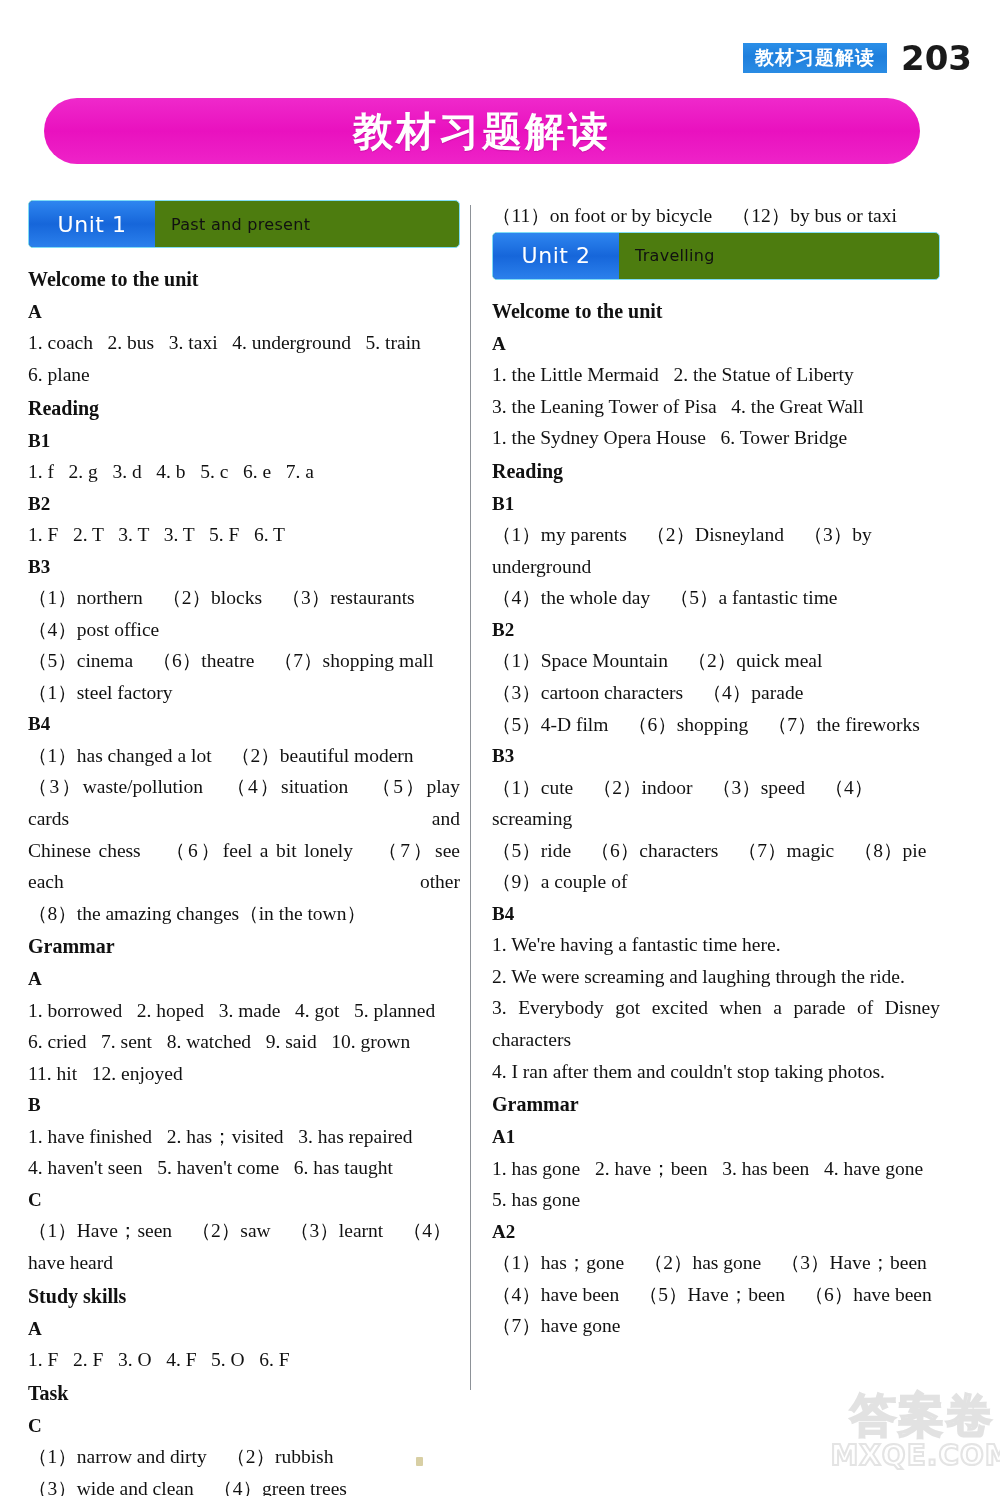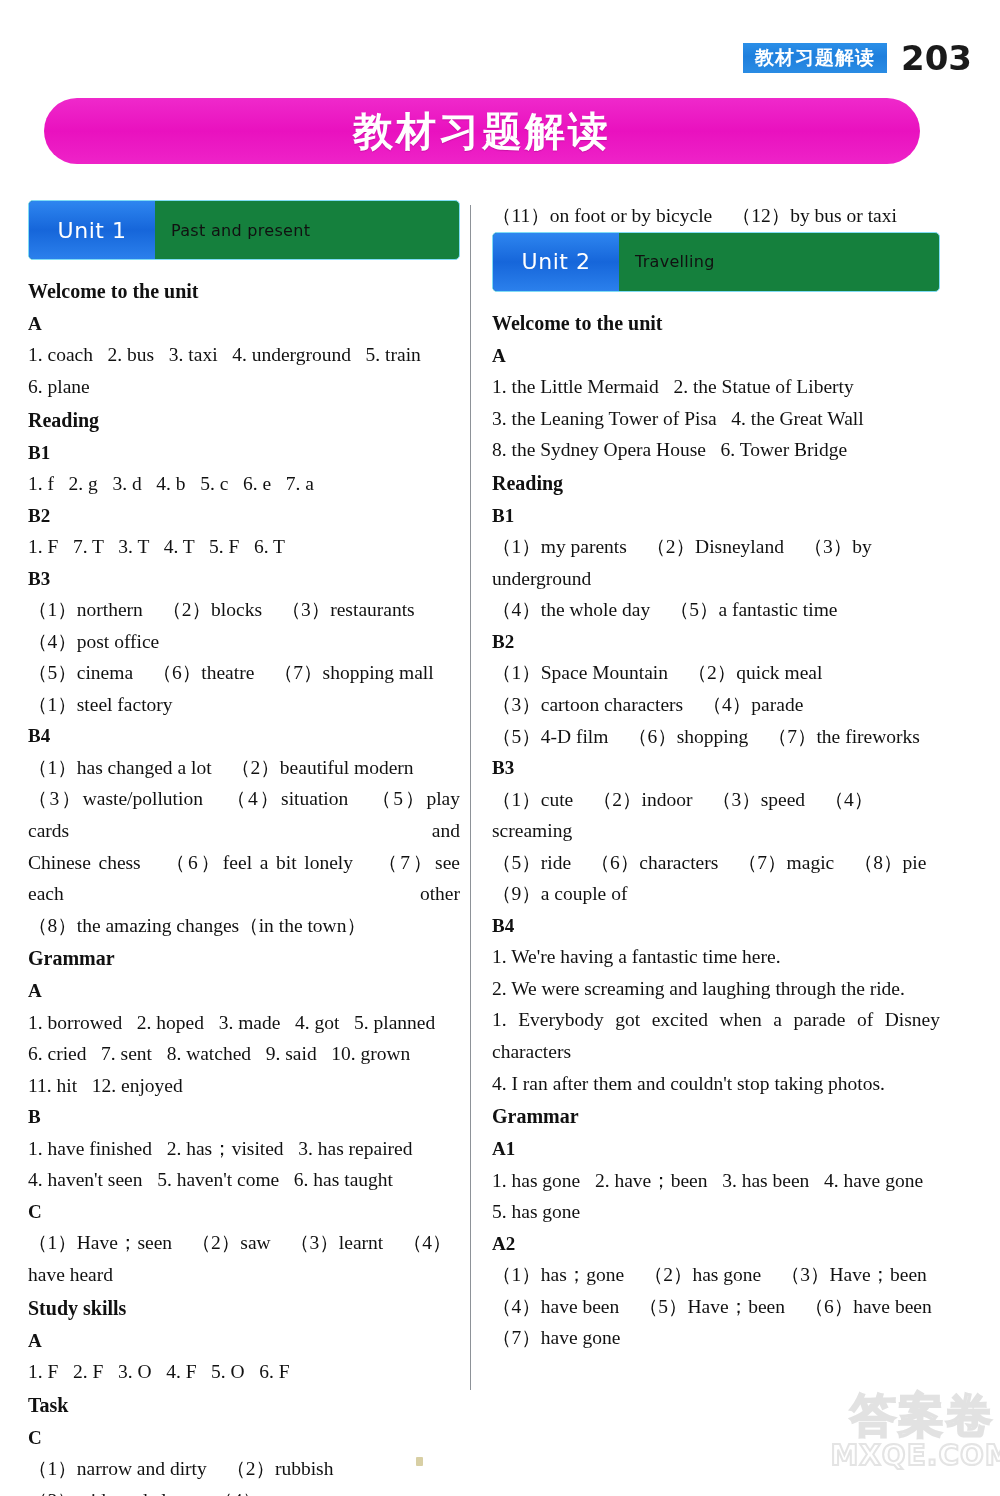--- a/index.html
+++ b/index.html
@@ -88,22 +88,22 @@
     height: 1185px;
     background: #8d9298;
   }
 
   
   .unit-box {
     display: flex;
     align-items: stretch;
     border: 1px solid #7fdcf5;
     border-radius: 5px;
-    background: #15803d;
-    height: 60px;
+    background: #4d7c0f;
+    height: 48px;
     margin-bottom: 16px;
     box-sizing: border-box;
     overflow: hidden;
   }
   .unit-tag {
     background: linear-gradient(180deg,#2e86f0 0%, #1666da 50%, #2b80ec 100%);
     color: #ffffff;
     font-family: "DejaVu Sans", "Liberation Sans", sans-serif;
     font-size: 22px;
     font-weight: normal;
@@ -214,21 +214,21 @@
     </div>
     <div>
         <div class="sec-head">Welcome to the unit</div>
         <div class="sub-head">A</div>
         <div class="ans-line">1. coach   2. bus   3. taxi   4. underground   5. train</div>
         <div class="ans-line">6. plane</div>
         <div class="sec-head">Reading</div>
         <div class="sub-head">B1</div>
         <div class="ans-line">1. f   2. g   3. d   4. b   5. c   6. e   7. a</div>
         <div class="sub-head">B2</div>
-        <div class="ans-line">1. F   7. T   3. T   4. T   5. F   6. T</div>
+        <div class="ans-line">1. F   2. T   3. T   3. T   5. F   6. T</div>
         <div class="sub-head">B3</div>
         <div class="ans-line">（1）northern　（2）blocks　（3）restaurants　（4）post office</div>
         <div class="ans-line">（5）cinema　（6）theatre　（7）shopping mall</div>
         <div class="ans-line">（1）steel factory</div>
         <div class="sub-head">B4</div>
         <div class="ans-line">（1）has changed a lot　（2）beautiful modern</div>
         <div class="ans-line justify">（3）waste/pollution　（4）situation　（5）play cards and</div>
         <div class="ans-line justify">Chinese chess　（6）feel a bit lonely　（7）see each other</div>
         <div class="ans-line">（8）the amazing changes（in the town）</div>
         <div class="sec-head">Grammar</div>
@@ -257,37 +257,37 @@
       </div>
     <div class="unit-box">
       <div class="unit-tag">Unit 2</div>
       <div class="unit-title">Travelling</div>
     </div>
     <div>
         <div class="sec-head">Welcome to the unit</div>
         <div class="sub-head">A</div>
         <div class="ans-line">1. the Little Mermaid   2. the Statue of Liberty</div>
         <div class="ans-line">3. the Leaning Tower of Pisa   4. the Great Wall</div>
-        <div class="ans-line">8. the Sydney Opera House   6. Tower Bridge</div>
+        <div class="ans-line">1. the Sydney Opera House   6. Tower Bridge</div>
         <div class="sec-head">Reading</div>
         <div class="sub-head">B1</div>
         <div class="ans-line">（1）my parents　（2）Disneyland　（3）by underground</div>
         <div class="ans-line">（4）the whole day　（5）a fantastic time</div>
         <div class="sub-head">B2</div>
         <div class="ans-line">（1）Space Mountain　（2）quick meal</div>
         <div class="ans-line">（3）cartoon characters　（4）parade</div>
         <div class="ans-line">（5）4-D film　（6）shopping　（7）the fireworks</div>
         <div class="sub-head">B3</div>
         <div class="ans-line">（1）cute　（2）indoor　（3）speed　（4）screaming</div>
         <div class="ans-line">（5）ride　（6）characters　（7）magic　（8）pie</div>
         <div class="ans-line">（9）a couple of</div>
         <div class="sub-head">B4</div>
         <div class="ans-line">1. We're having a fantastic time here.</div>
         <div class="ans-line">2. We were screaming and laughing through the ride.</div>
-        <div class="ans-line justify">1. Everybody got excited when a parade of Disney characters</div>
+        <div class="ans-line justify">3. Everybody got excited when a parade of Disney characters</div>
         <div class="ans-line">4. I ran after them and couldn't stop taking photos.</div>
         <div class="sec-head">Grammar</div>
         <div class="sub-head">A1</div>
         <div class="ans-line">1. has gone   2. have；been   3. has been   4. have gone</div>
         <div class="ans-line">5. has gone</div>
         <div class="sub-head">A2</div>
         <div class="ans-line">（1）has；gone　（2）has gone　（3）Have；been</div>
         <div class="ans-line">（4）have been　（5）Have；been　（6）have been</div>
         <div class="ans-line">（7）have gone</div>
       </div>

